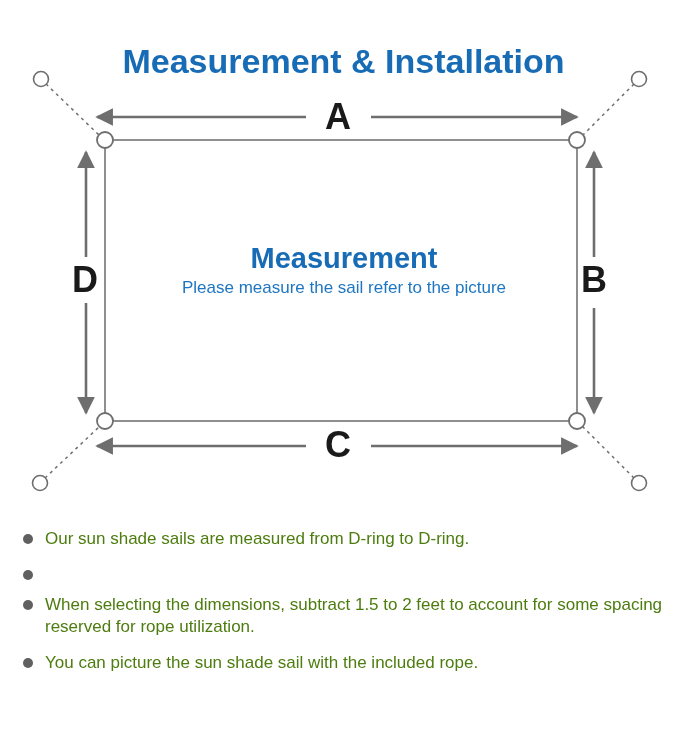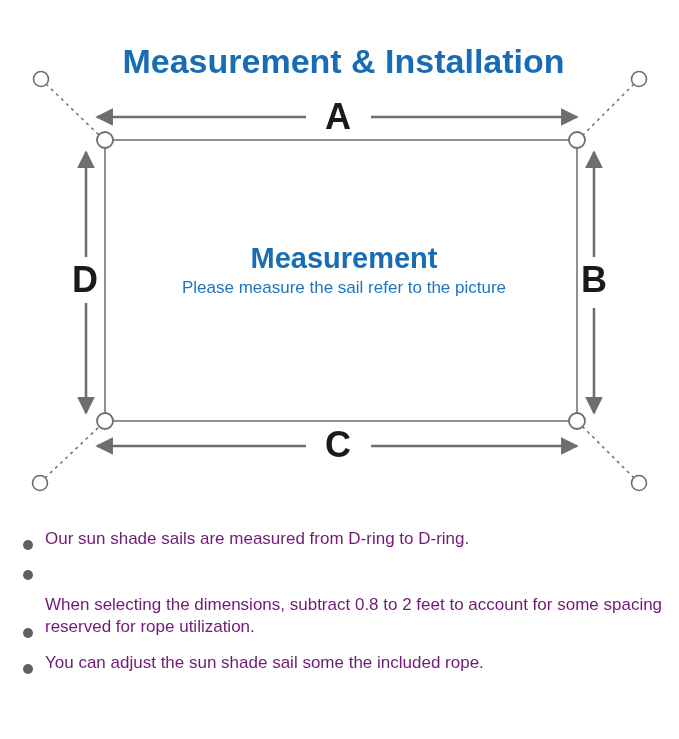--- a/index.html
+++ b/index.html
@@ -26,23 +26,23 @@
   .dim-label { font-size:36px; font-weight:bold; fill:#1a1a1a; }
   .center-title { font-size:29px; font-weight:bold; fill:#186cb6; }
   .center-sub { font-size:17px; fill:#1e76c2; }
   .notes {
     position:absolute; top:528px; left:21px;
     width:644px;
     margin:0; padding:0;
     list-style:none;
   }
   .notes li {
-    display:flex; align-items:flex-end;
+    display:flex; align-items:flex-start;
     margin-bottom:14px;
-    color:#701a75;
+    color:#4d7c0f;
     font-size:17px; line-height:22px;
   }
   .notes .dot {
     flex:none;
     width:10px; height:10px;
     border-radius:50%;
     background:#606060;
     margin:6px 12px 0 2px;
   }
 </style>
@@ -106,21 +106,21 @@
   <ul class="notes">
     <li>
       <span class="dot"></span>
       <span>Our sun shade sails are measured from D-ring to D-ring.</span>
     </li>
     <li>
       <span class="dot"></span>
     </li>
     <li>
       <span class="dot"></span>
-      <span>When selecting the dimensions, subtract 0.8 to 2 feet to account for some spacing reserved for rope utilization.</span>
+      <span>When selecting the dimensions, subtract 1.5 to 2 feet to account for some spacing reserved for rope utilization.</span>
     </li>
     <li>
       <span class="dot"></span>
-      <span>You can adjust the sun shade sail some the included rope.</span>
+      <span>You can picture the sun shade sail with the included rope.</span>
     </li>
   </ul>
 
 </div>
 
 </body></html>

